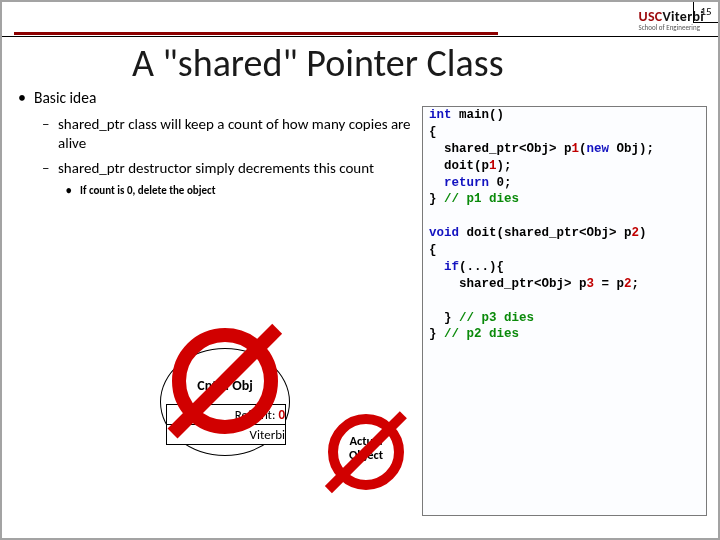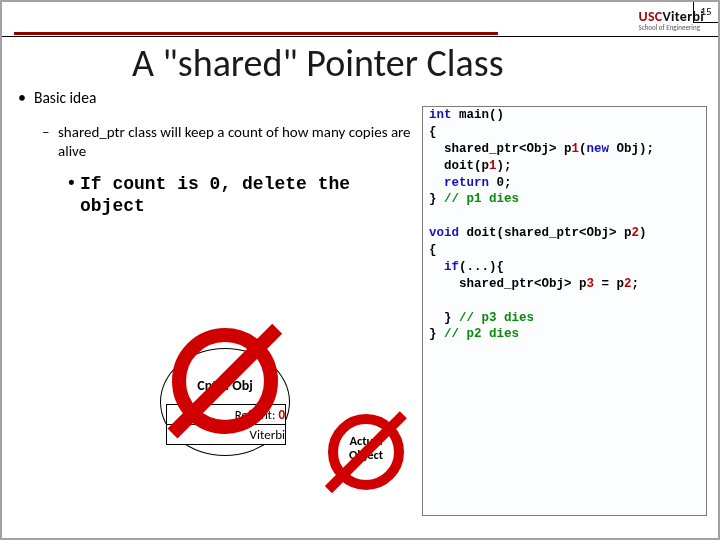--- a/index.html
+++ b/index.html
@@ -72,21 +72,21 @@
   .body-left {
     position: absolute;
     top: 86px;
     left: 14px;
     width: 400px;
     font-size: 15.5px;
     line-height: 1.25;
   }
   .lvl1 {
     padding-left: 18px;
-    margin-bottom: 16px;
+    margin-bottom: 8px;
   }
   .lvl1::before {
     content: "•";
     position: absolute;
     left: 2px;
     font-size: 16px;
   }
   .lvl2 {
     position: relative;
     padding-left: 42px;
@@ -94,24 +94,23 @@
     margin-top: 6px;
   }
   .lvl2::before {
     content: "–";
     position: absolute;
     left: 26px;
   }
   .lvl3 {
     position: relative;
     padding-left: 64px;
-    font-size: 18px;
-    font-weight: 700;
-    margin-top: 12px;
-    font-family: Liberation Mono, monospace;
+    font-size: 11px;
+    font-weight: 700;
+    margin-top: 6px;
   }
   .lvl3::before {
     content: "•";
     position: absolute;
     left: 50px;
   }
   .code-box {
     position: absolute;
     top: 104px;
     left: 420px;
@@ -225,20 +224,21 @@
       <div class="logo-sub">School of Engineering</div>
     </div>
     <div class="page-num">15</div>
   </div>
 
   <div class="title">A "shared" Pointer Class</div>
 
   <div class="body-left">
     <div class="lvl1">Basic idea</div>
     <div class="lvl2">shared_ptr class will keep a count of how many copies are alive</div>
+    <div class="lvl2">shared_ptr destructor simply decrements this count</div>
     <div class="lvl3">If count is 0, delete the object</div>
   </div>
 
   <div class="diagram">
     <div class="ctrl-oval">
       <div class="ctrl-label">Cntrl. Obj</div>
     </div>
     <div class="ctrl-rows">
       <div>
         <span>Ref.Cnt:</span>

